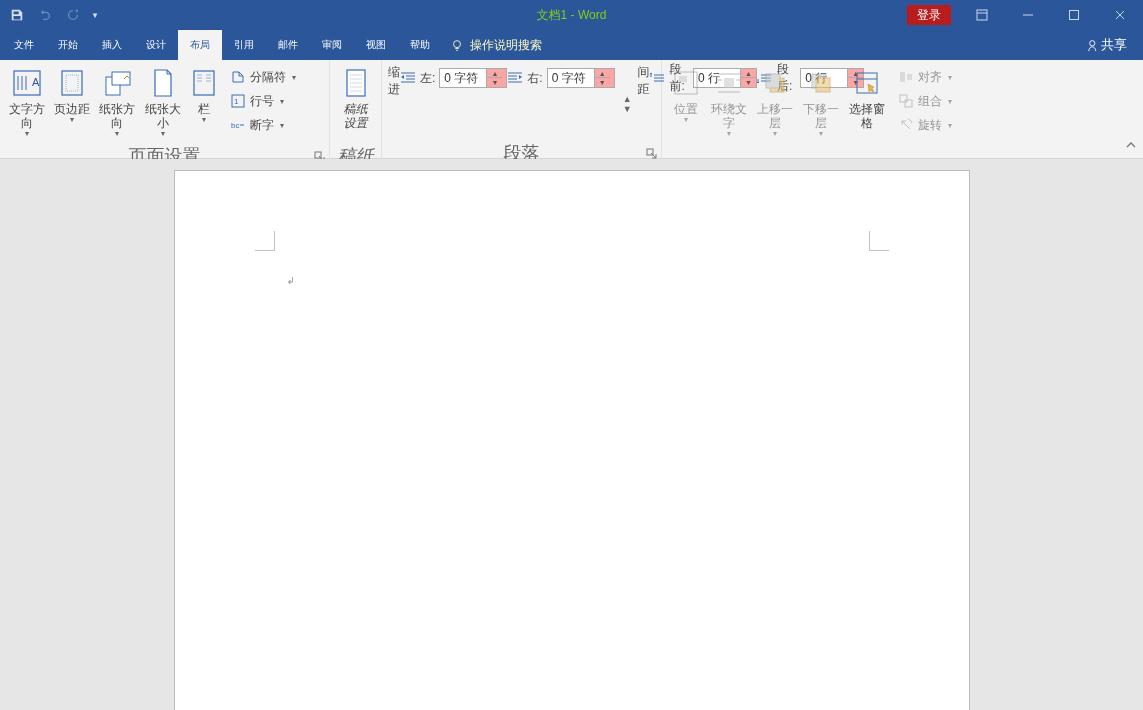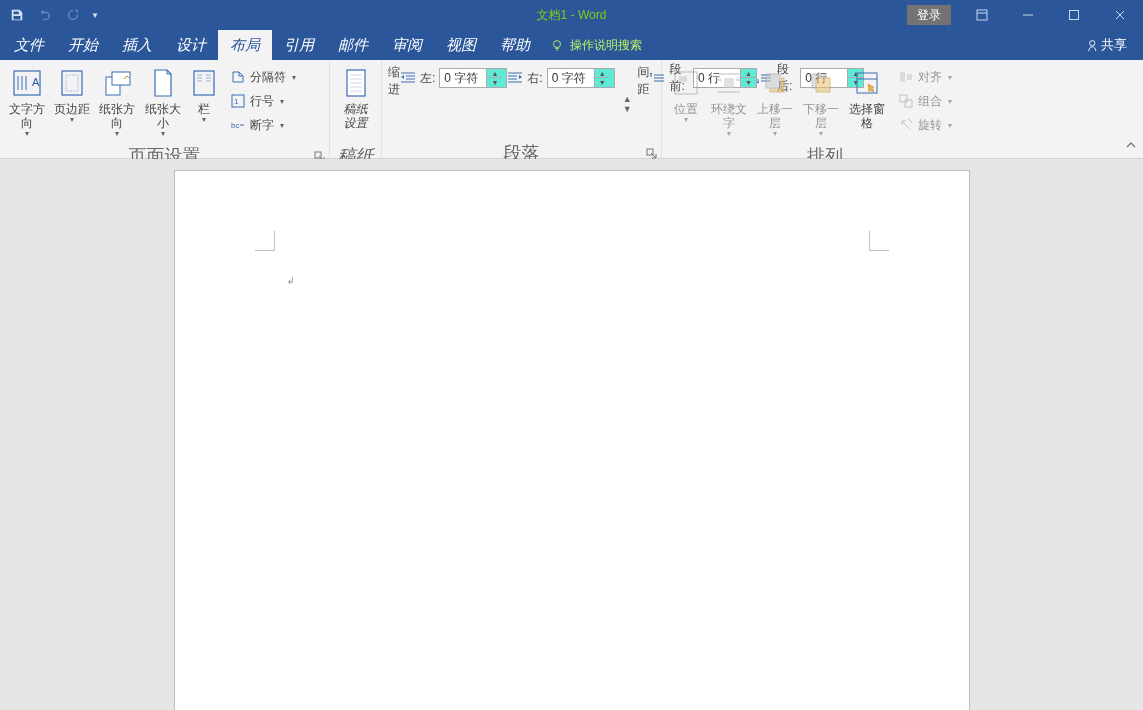--- a/index.html
+++ b/index.html
@@ -29,45 +29,44 @@
     }
     .qat-btn.disabled { color: #6b8bbd; }
     .title-center {
       position: absolute; left:50%; transform: translateX(-50%);
       color: #84cc16; font-size: 12px;
     }
     .titlebar-right {
       margin-left: auto; display: flex; align-items: center;
     }
     .login-btn {
-      background: #737373; color: #fff; padding: 2px 10px;
+      background: #b91c1c; color: #fff; padding: 2px 10px;
       font-size: 12px; margin-right: 8px; height: 20px;
       display:flex; align-items:center;
     }
     .winbtn {
       width: 46px; height: 30px; display: flex; align-items:center;
       justify-content:center; color: #c9d7ee;
     }
     .winbtn svg { width: 12px; height: 12px; }
     .tabbar {
       background: #2b579a; height: 30px;
       display: flex; align-items:center; padding: 0 2px;
       position: relative;
     }
     .tab {
       color: #fff; padding: 0 12px; height: 30px;
-      display: flex; align-items:center; font-size: 15px;
+      display: flex; align-items:center; font-size: 10px;
       cursor: pointer;
-      font-style: italic;
     }
     .tab.active {
       background: #f3f3f3; color: #2b579a;
     }
     .tellme {
-      display:flex; align-items:center; color:#bef264; padding: 0 8px;
+      display:flex; align-items:center; color:#fef9c3; padding: 0 8px;
       gap:6px; font-size:12px;
     }
     .bulb { width:14px; height:14px; }
     .share {
       margin-left:auto; color:#fff; padding:0 14px; display:flex; align-items:center; 
       font-size:13px;
     }
     .ribbon {
       background: #f3f3f3; height: 99px;
       border-bottom: 1px solid #d4d4d4;
@@ -118,21 +117,21 @@
     .hdr2 {
       color:#444; font-size:12px; padding-bottom:2px; text-align:center;
     }
     .spinrow {
       display:flex; align-items:center; height:24px; gap:4px; margin-top:2px;
     }
     .spinrow .ic3 { width:16px; height:16px; color:#2b579a; display:flex;align-items:center;justify-content:center;}
     .spinrow label { color:#444; font-size:12px; }
     .spinbox {
       display:flex; align-items:center; border:1px solid #ababab;
-      background:#5eead4; height:20px; width:68px;
+      background:#fca5a5; height:20px; width:68px;
     }
     .spinbox input {
       border:none; width:46px; height:18px; font-size:12px;
       padding:0 4px; color:#333; outline:none;
     }
     .spinbtns {
       width:16px; height:18px; border-left:1px solid #ababab;
       display:flex; flex-direction:column;
     }
     .spinbtns div {
@@ -553,21 +552,20 @@
               <svg width="16" height="16" viewBox="0 0 16 16">
                 <path d="M4 4l8 8M4 4h4M4 4v4" fill="none" stroke="#999"></path>
                 <path d="M10 2a6 6 0 014 4" fill="none" stroke="#999"></path>
               </svg>
             </span>
           <span>旋转</span>
             <span class="dd2">▾</span>
         </div>
       </div>
     </div>
-    <div class="group-label">排列</div>
   </div>
 
   <div class="collapse">
     <svg width="12" height="12" viewBox="0 0 12 12">
         <path d="M2 8l4-4 4 4" fill="none" stroke="currentColor" stroke-width="1.3"></path>
       </svg>
   </div>
 </div>
 
 <div class="docarea">

